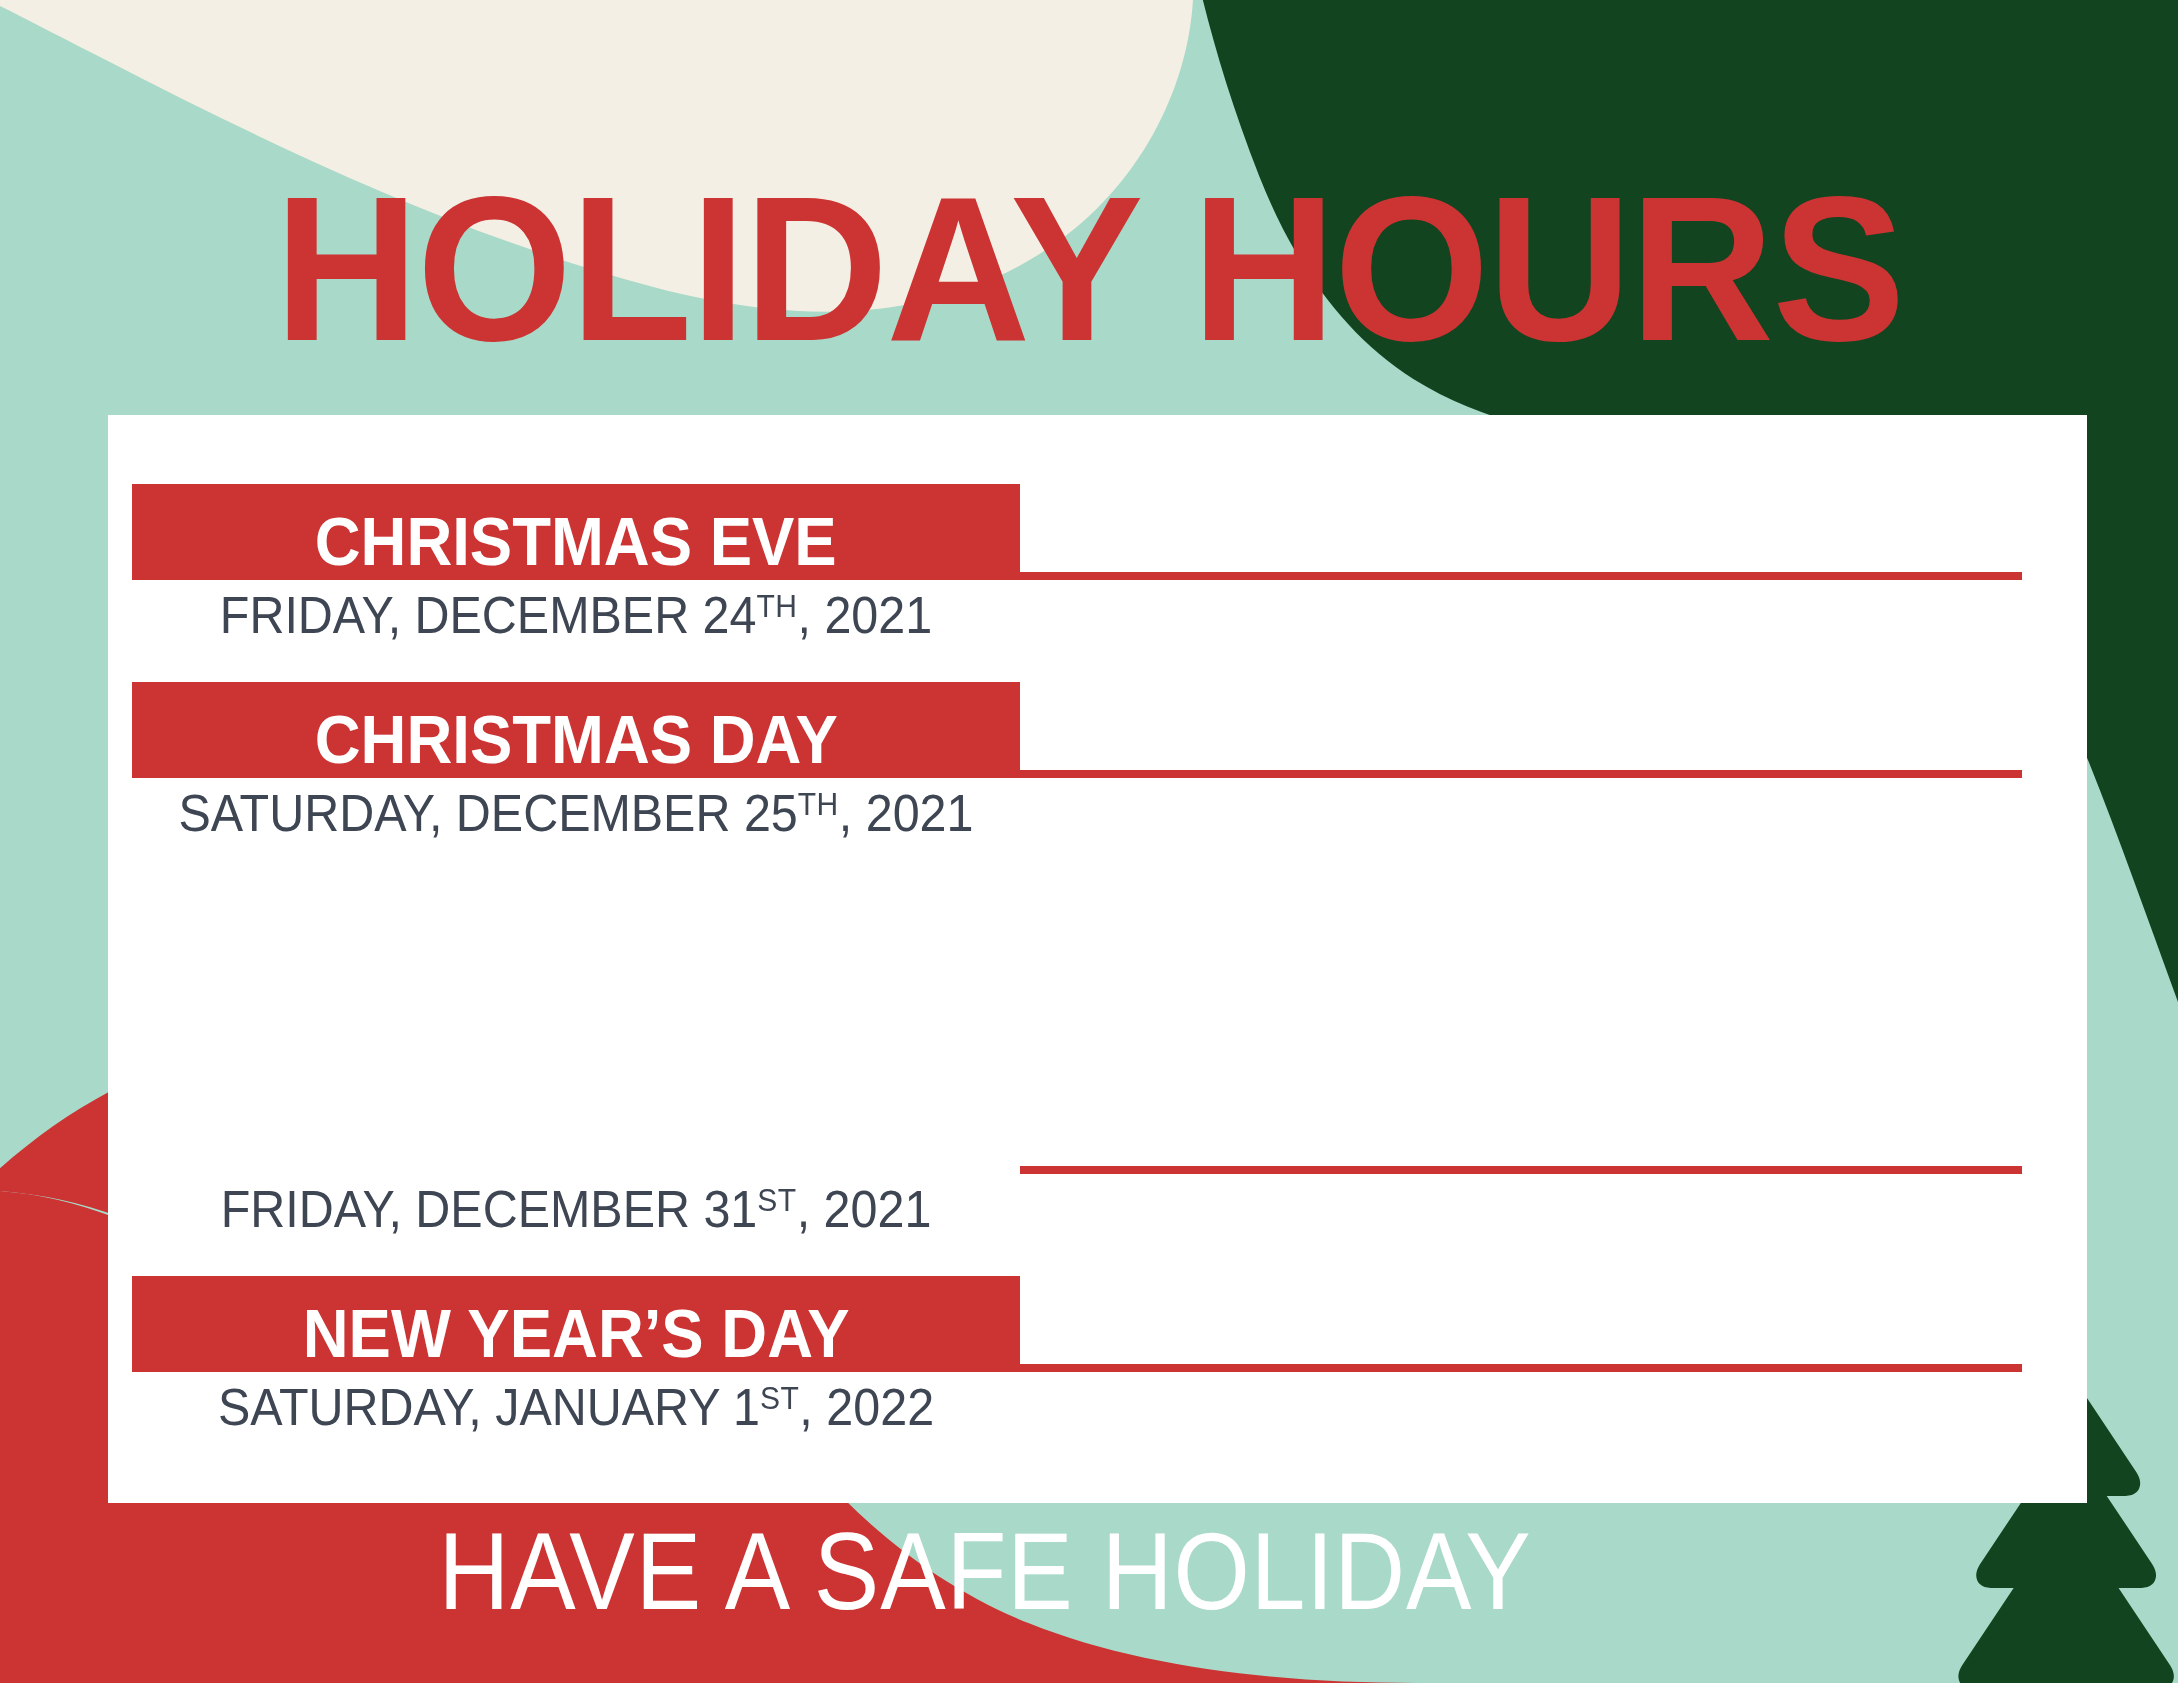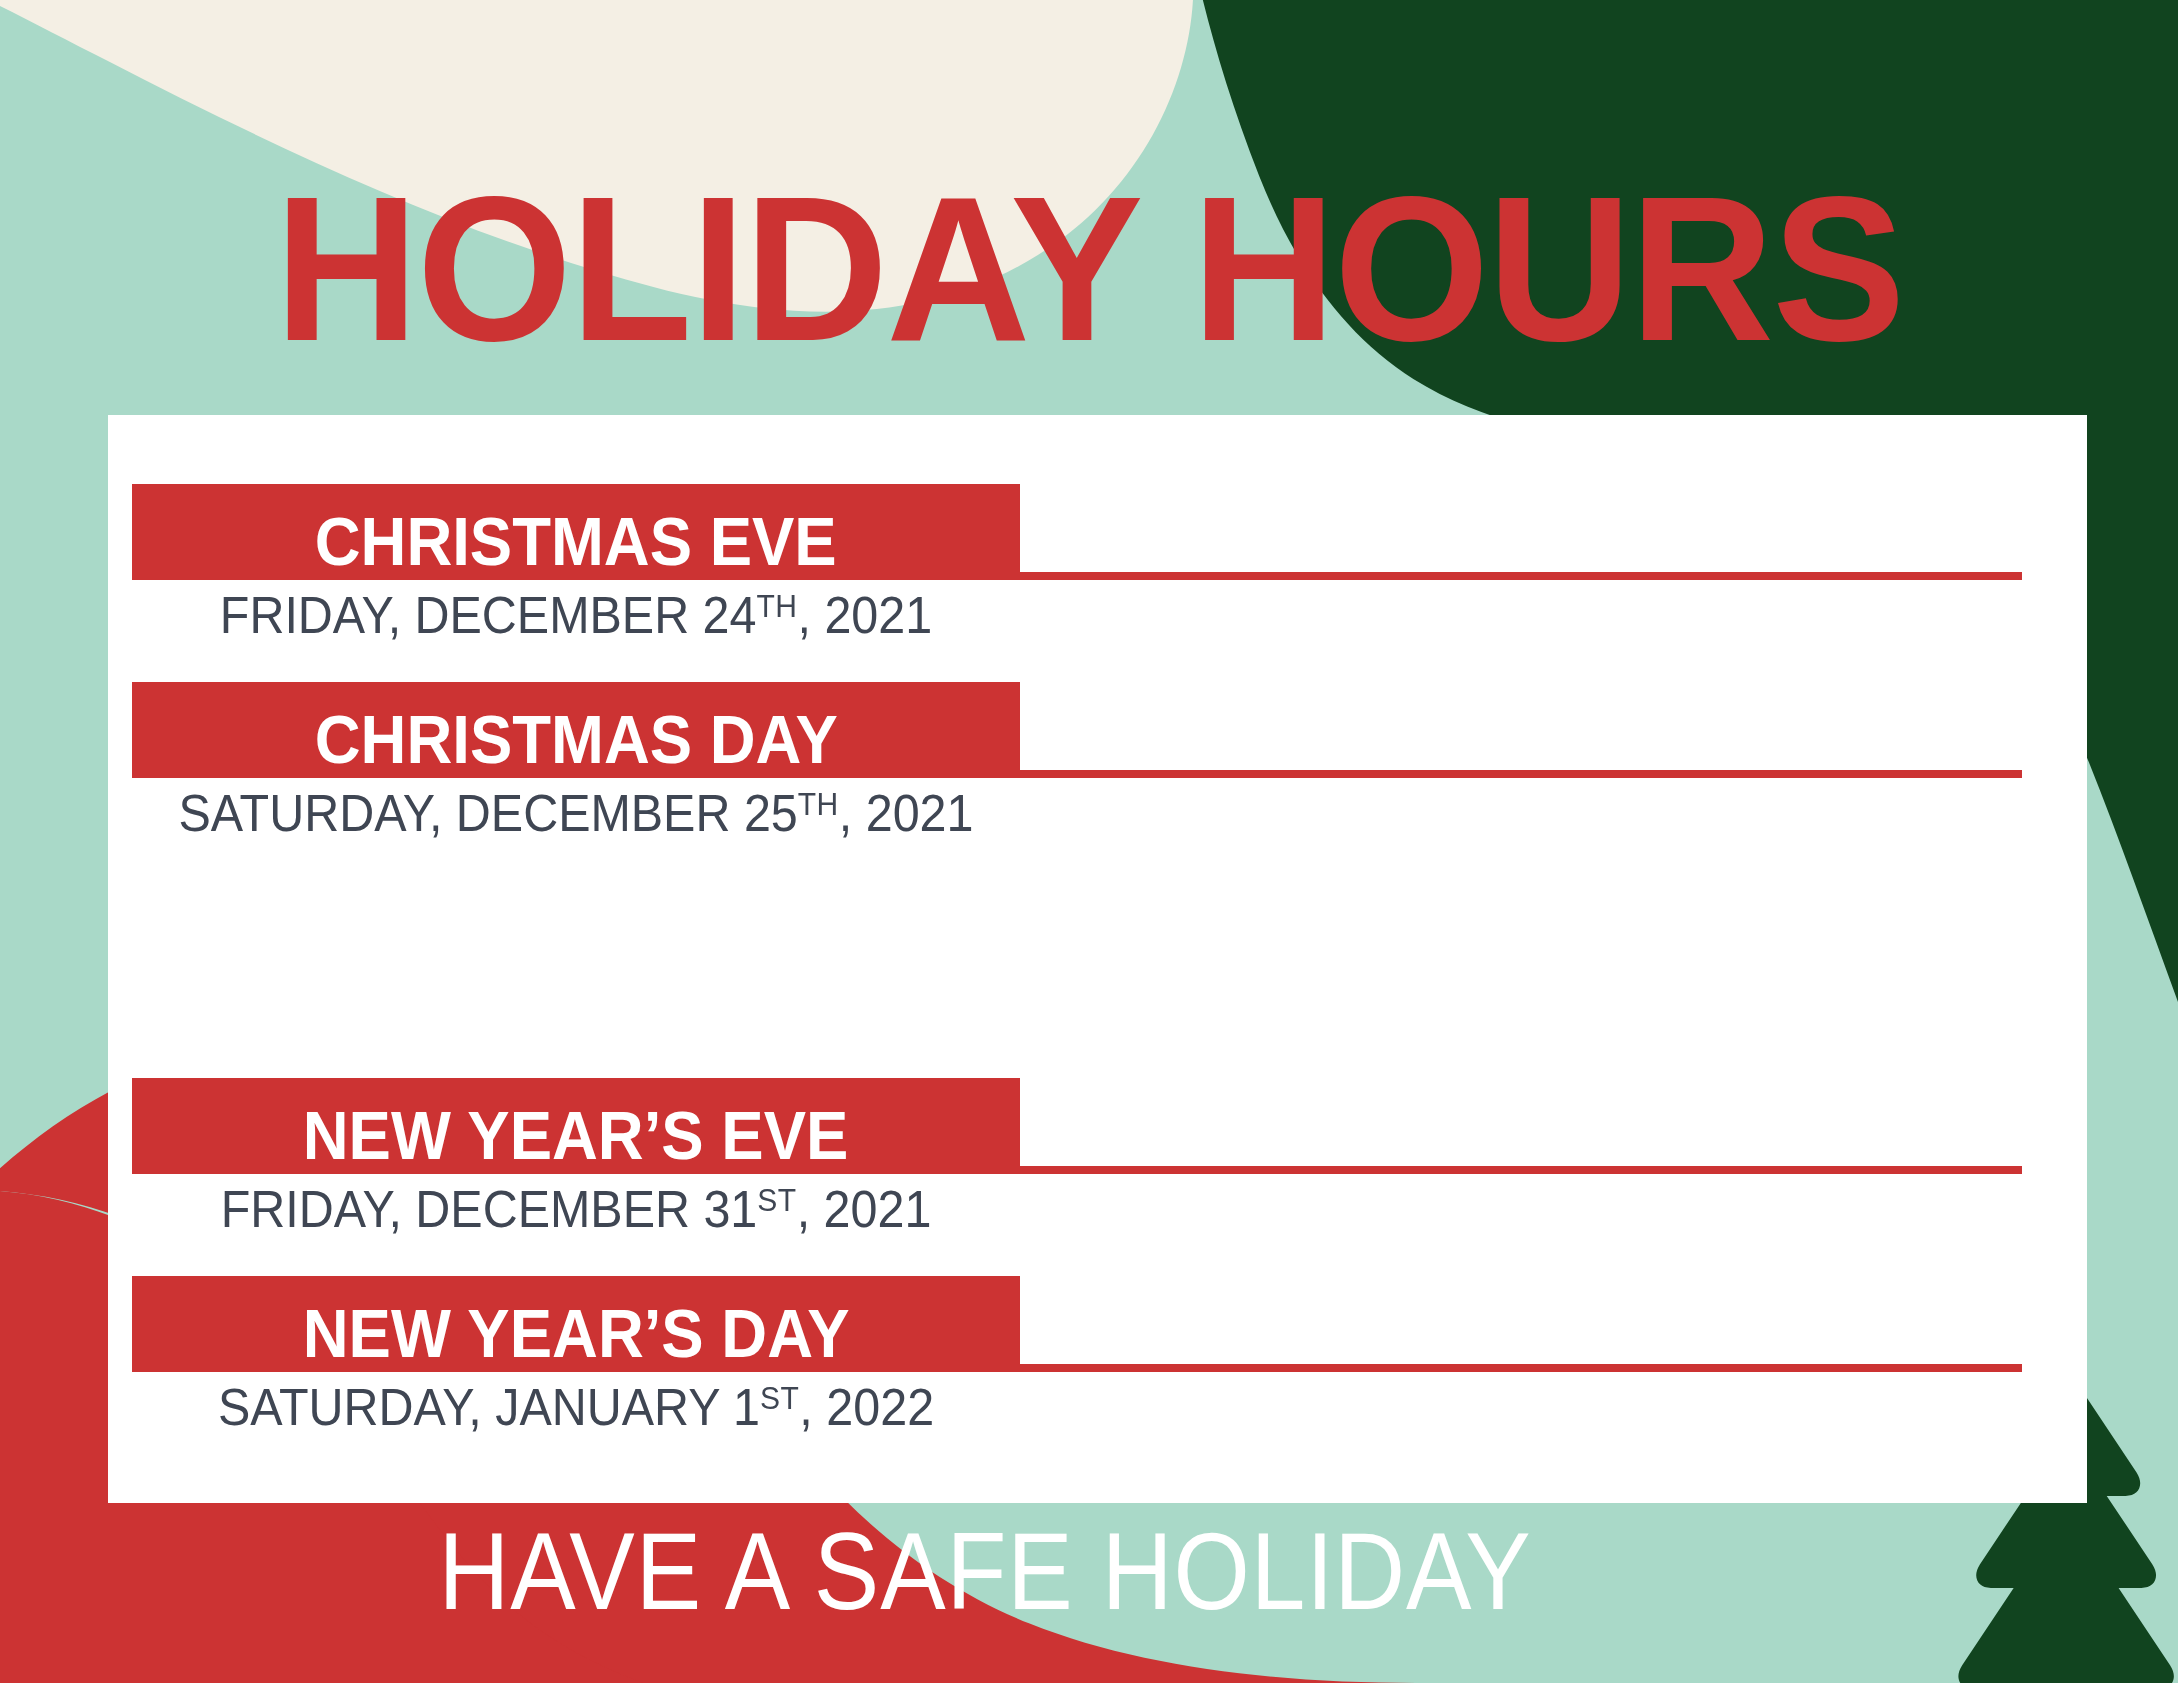--- a/index.html
+++ b/index.html
@@ -211,23 +211,20 @@
         <span class="row-name">CHRISTMAS DAY</span>
       </div>
       <div class="row-rule"></div>
       <div class="row-date">
         <span>SATURDAY, DECEMBER 25</span><sup>TH</sup><span>, 2021</span>
       </div>
     </div>
 
 
     <div class="row" style="top:663px;">
-      <div class="row-bar">
-        <span class="row-name">NEW YEAR’S EVE</span>
-      </div>
       <div class="row-rule"></div>
       <div class="row-date">
         <span>FRIDAY, DECEMBER 31</span><sup>ST</sup><span>, 2021</span>
       </div>
     </div>
 
     <div class="row row-5" style="top:861px;">
       <div class="row-bar">
         <span class="row-name">NEW YEAR’S DAY</span>
       </div>

